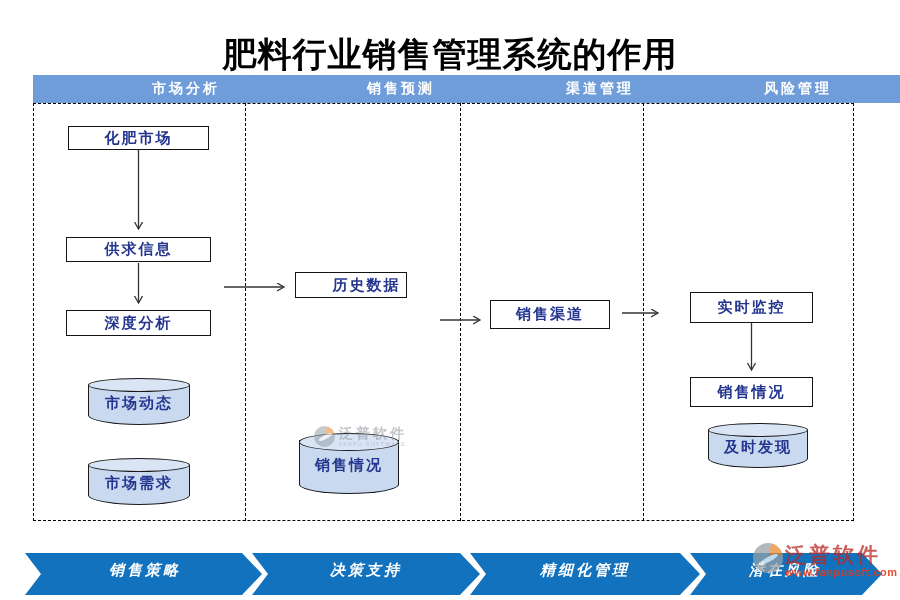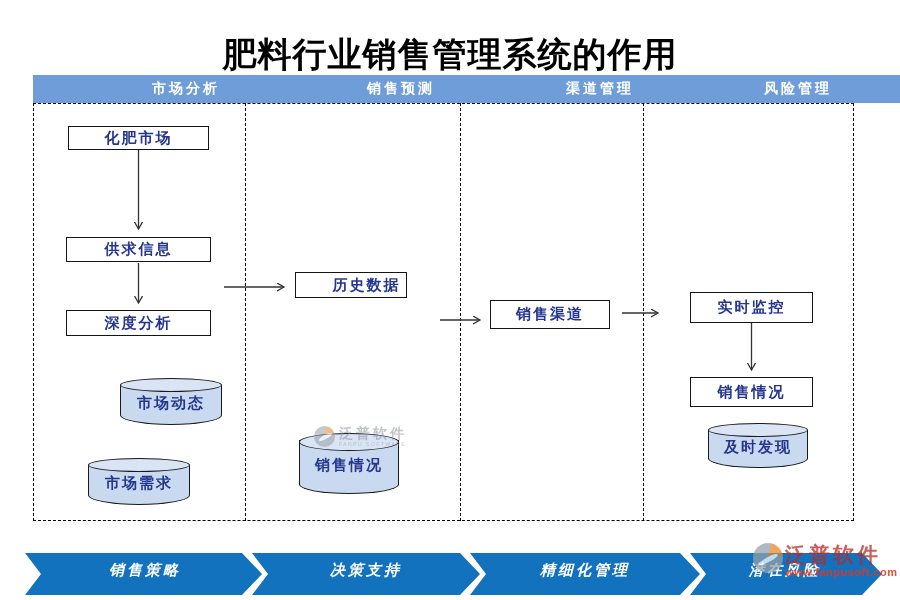--- a/index.html
+++ b/index.html
@@ -81,21 +81,21 @@
 
   <div class="frame"></div>
   <div class="vsep" style="left:245px;"></div>
   <div class="vsep" style="left:460px;"></div>
   <div class="vsep" style="left:643px;"></div>
 
   <div class="node" style="left:68px;top:126px;width:141px;height:24px;">化肥市场</div>
   <div class="node" style="left:66px;top:237px;width:145px;height:25px;">供求信息</div>
   <div class="node" style="left:66px;top:310px;width:145px;height:26px;">深度分析</div>
 
-  <div class="cyl" style="left:88px;top:378px;width:102px;height:47px;margin-left:32px;">
+  <div class="cyl" style="left:88px;top:378px;width:102px;height:47px;">
     <div class="cyl-body"></div>
     <div class="cyl-top"></div>
     <div class="cyl-label">市场动态</div>
   </div>
   <div class="cyl" style="left:88px;top:458px;width:102px;height:47px;">
     <div class="cyl-body"></div>
     <div class="cyl-top"></div>
     <div class="cyl-label">市场需求</div>
   </div>
 

